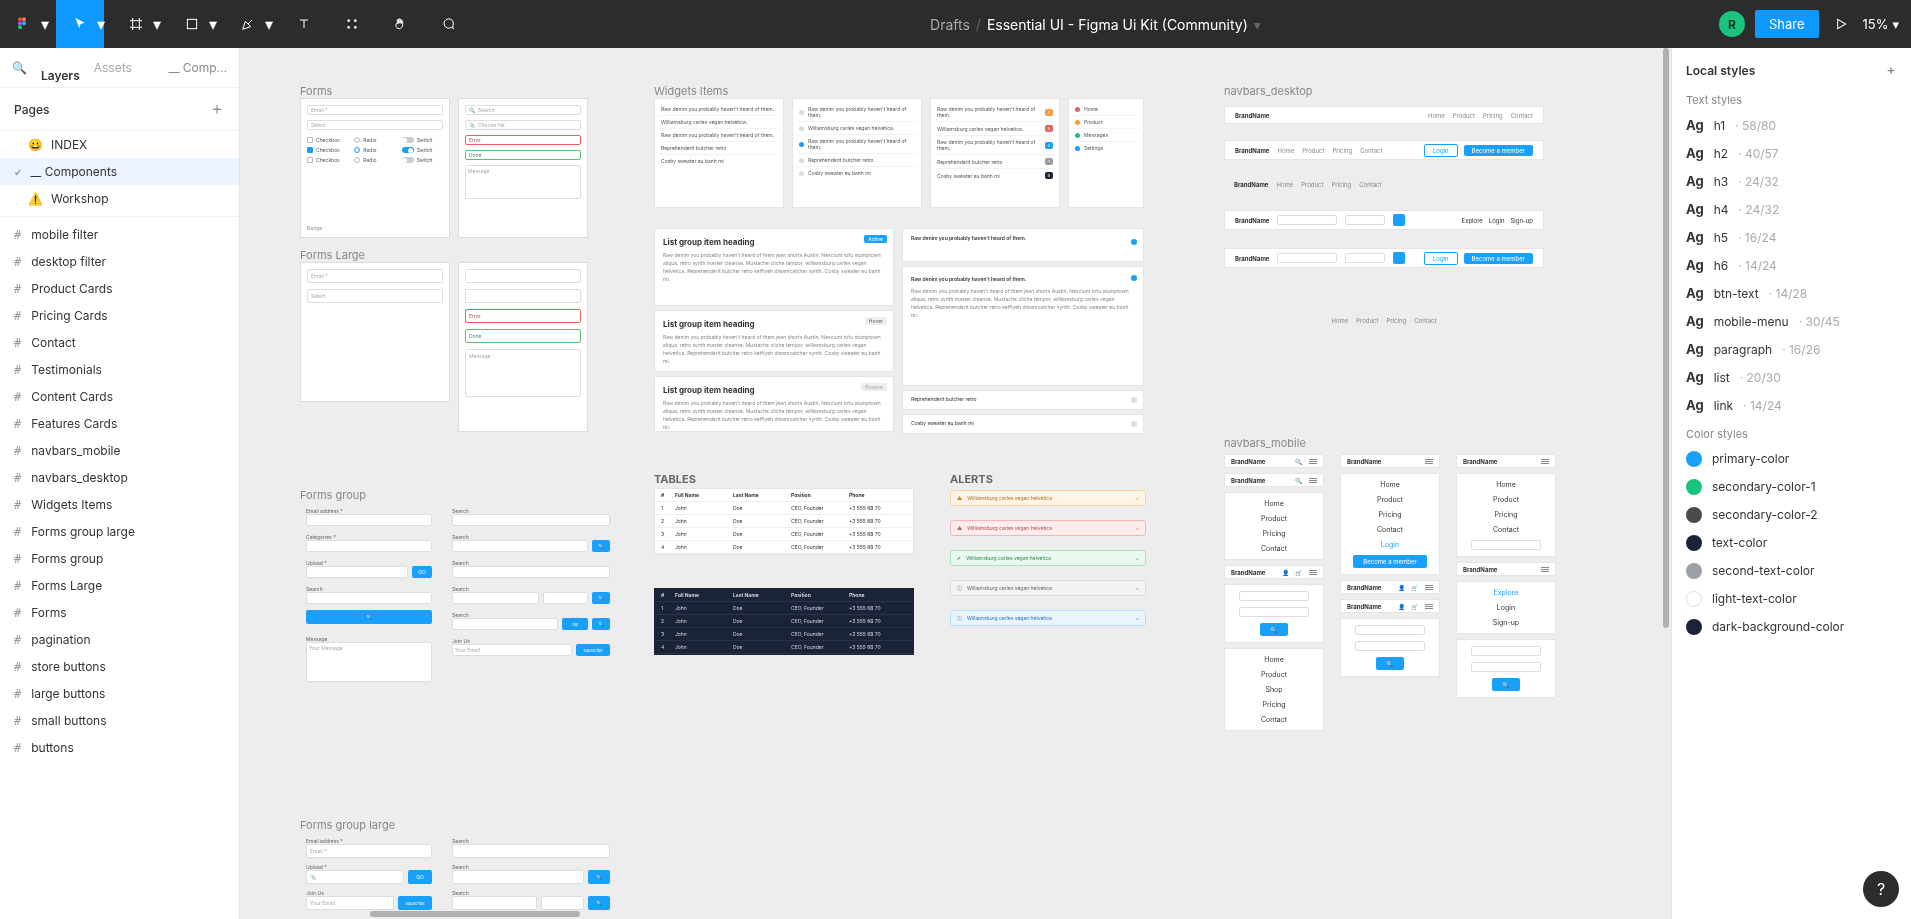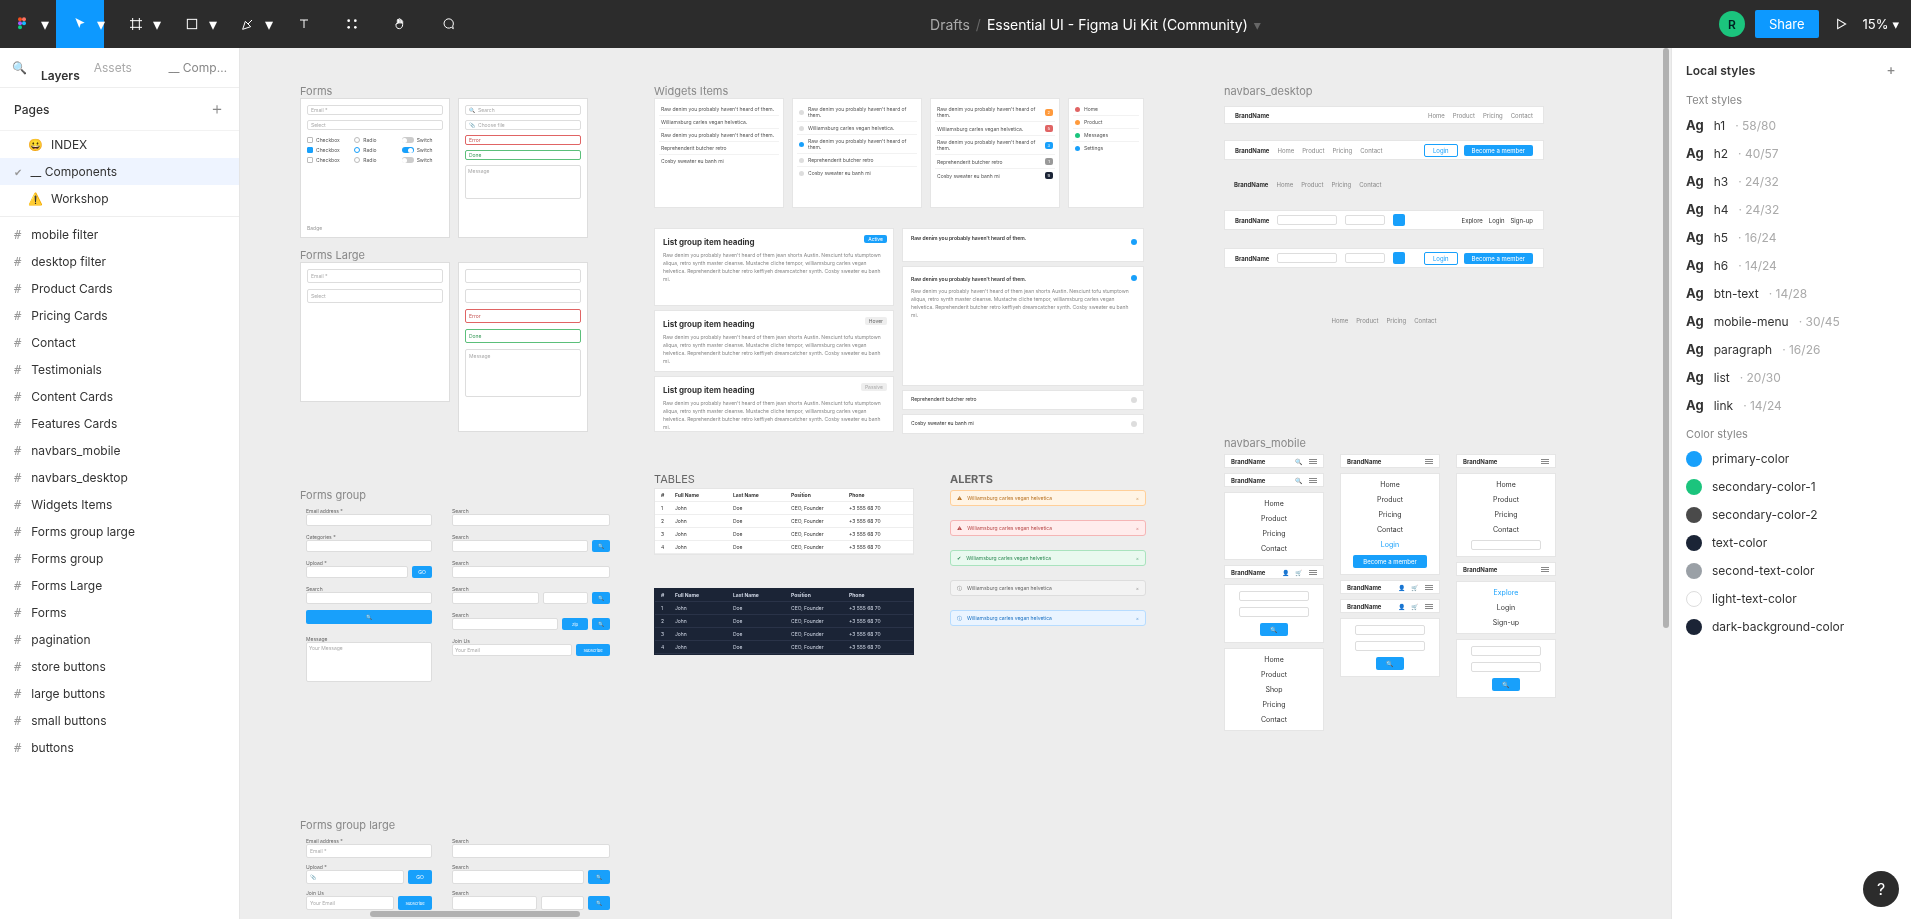--- a/index.html
+++ b/index.html
@@ -695,21 +695,21 @@
   </div>
   <div class="lg-card" style="left:662px; top:342px; width:242px; height:20px;padding:4px 8px">
     <p style="color:#333">Reprehenderit butcher retro</p>
     <span style="position:absolute;right:6px;top:6px;width:6px;height:6px;border-radius:50%;background:#ddd"></span>
   </div>
   <div class="lg-card" style="left:662px; top:366px; width:242px; height:20px;padding:4px 8px">
     <p style="color:#333">Cosby sweater eu banh mi</p>
     <span style="position:absolute;right:6px;top:6px;width:6px;height:6px;border-radius:50%;background:#ddd"></span>
   </div>
 
-  <div class="frame-label" style="left:414px; top:424px; font-weight:400; color:#666">TABLES</div>
+  <div class="frame-label" style="left:414px; top:424px; font-weight:700; color:#666">TABLES</div>
   <div class="tbl" style="left:414px; top:440px; width:260px">
     <div class="tr th">
       <span class="td s">#</span>
       <span class="td">Full Name</span>
       <span class="td">Last Name</span>
       <span class="td">Position</span>
       <span class="td">Phone</span>
     </div>
     <div id="tbl-light-rows">
         <div class="tr">

